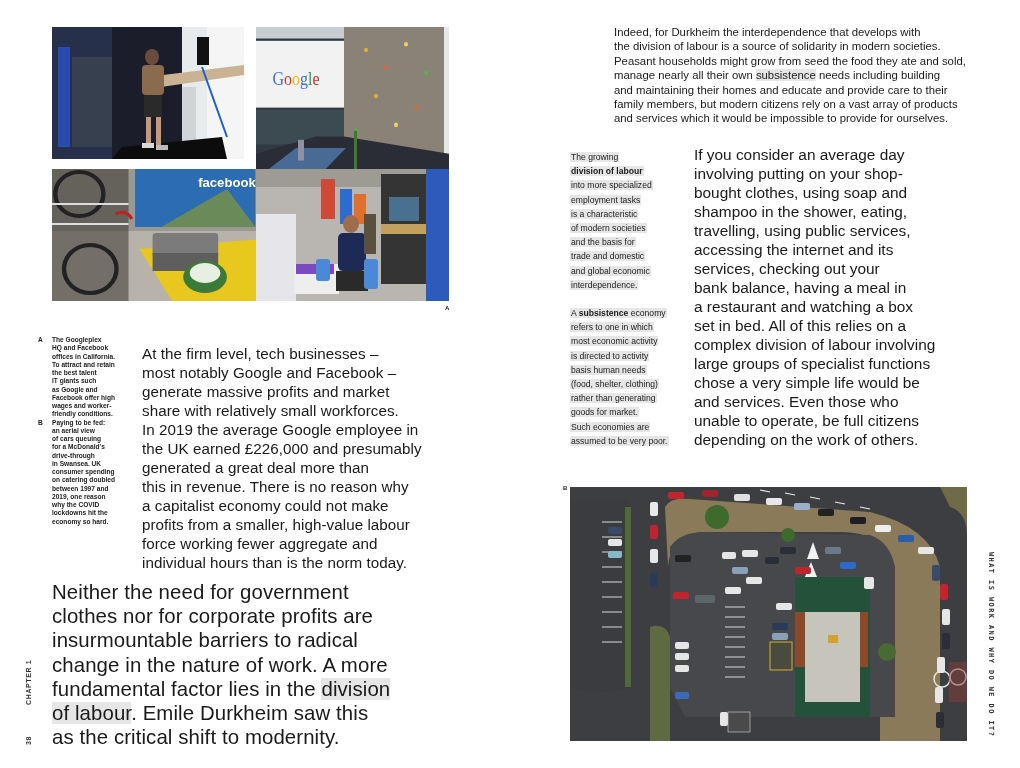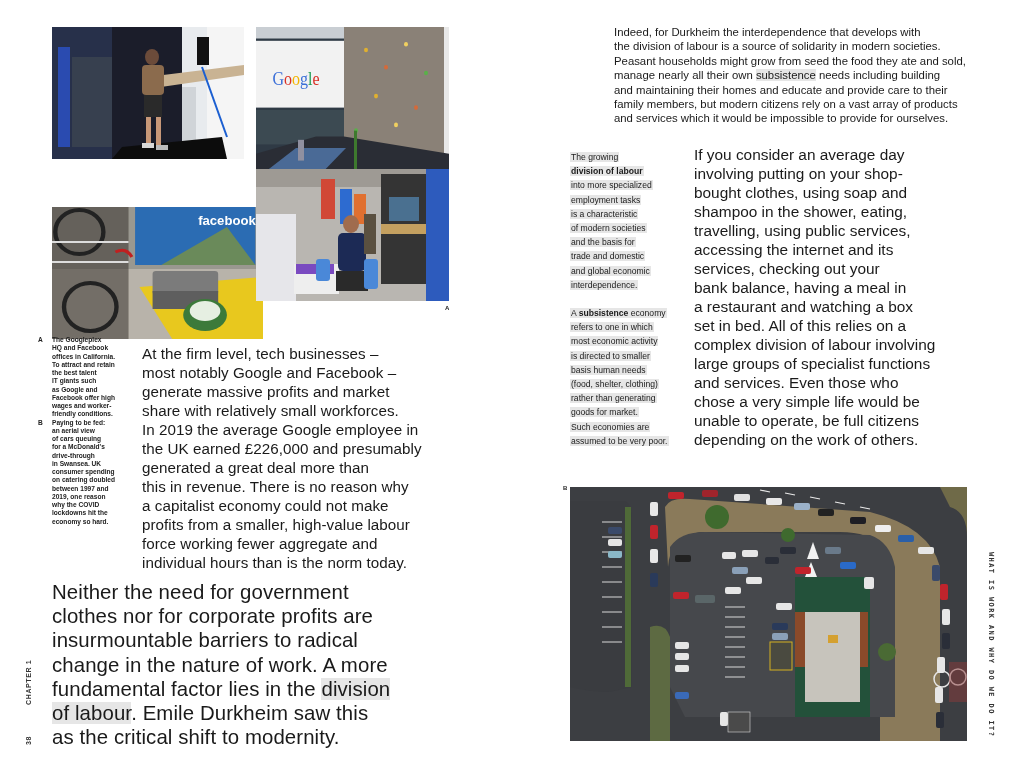--- a/index.html
+++ b/index.html
@@ -70,21 +70,21 @@
     <circle cx="140" cy="85" r="2" fill="#f0d060"></circle>
       <circle cx="100" cy="90" r="2" fill="#5ab04a"></circle>
     <rect x="188" y="0" width="5" height="132" fill="#e8e8e8"></rect>
     <polygon points="0,132 0,110 60,95 88,95 193,110 193,132" fill="#2a2d35"></polygon>
     <polygon points="0,132 40,105 90,105 60,132" fill="#4a6a96"></polygon>
     <rect x="98" y="90" width="3" height="40" fill="#3e7a2e"></rect>
     <rect x="42" y="98" width="6" height="18" fill="#9090a0"></rect>
   </svg>
 </div>
 
-<div class="photo" style="left:52px;top:169px;width:211px;height:132px;margin-top:38px;">
+<div class="photo" style="left:52px;top:169px;width:211px;height:132px;">
   <svg viewBox="0 0 193 132" preserveAspectRatio="none">
     <rect width="193" height="132" fill="#b8b3aa"></rect>
     <rect x="0" y="0" width="193" height="62" fill="#9a9890"></rect>
     <rect x="76" y="0" width="110" height="58" fill="#2b6cb3"></rect>
     <polygon points="100,58 160,20 186,58" fill="#6a8a5a"></polygon>
     <text x="160" y="18" font-family="Liberation Sans, sans-serif" font-size="12" font-weight="bold" fill="#ffffff" text-anchor="middle">facebook</text>
     <polygon points="80,80 193,70 193,132 110,132" fill="#e8c81e"></polygon>
     <rect x="92" y="64" width="60" height="24" rx="3" fill="#7b7b7b"></rect>
     <rect x="92" y="84" width="60" height="18" fill="#5e5e5e"></rect>
     <ellipse cx="140" cy="108" rx="20" ry="16" fill="#3c7a3a"></ellipse>
@@ -211,21 +211,21 @@
     <div><span class="line">and the basis for</span></div>
     <div><span class="line">trade and domestic</span></div>
     <div><span class="line">and global economic</span></div>
     <div><span class="line">interdependence.</span></div>
   </div>
   <div class="gap"></div>
   <div>
     <div><span class="line"><i style="font-style:normal">A </i><b>subsistence</b><i style="font-style:normal"> economy</i></span></div>
     <div><span class="line">refers to one in which</span></div>
     <div><span class="line">most economic activity</span></div>
-    <div><span class="line">is directed to smaller</span></div>
+    <div><span class="line">is directed to activity</span></div>
     <div><span class="line">basis human needs</span></div>
     <div><span class="line">(food, shelter, clothing)</span></div>
     <div><span class="line">rather than generating</span></div>
     <div><span class="line">goods for market.</span></div>
     <div><span class="line">Such economies are</span></div>
     <div><span class="line">assumed to be very poor.</span></div>
   </div>
 </div>
 
 <div class="body-right line-block">
@@ -234,22 +234,22 @@
   <span>bought clothes, using soap and</span>
   <span>shampoo in the shower, eating,</span>
   <span>travelling, using public services,</span>
   <span>accessing the internet and its</span>
   <span>services, checking out your</span>
   <span>bank balance, having a meal in</span>
   <span>a restaurant and watching a box</span>
   <span>set in bed. All of this relies on a</span>
   <span>complex division of labour involving</span>
   <span>large groups of specialist functions</span>
+  <span>chose a very simple life would be</span>
   <span>and services. Even those who</span>
-  <span>chose a very simple life would be</span>
   <span>unable to operate, be full citizens</span>
   <span>depending on the work of others.</span>
 </div>
 
 <div class="abs" style="left:563px;top:485px;font-size:6px;font-weight:bold;">B</div>
 
 <div class="photo" style="left:570px;top:487px;width:397px;height:254px;">
   <svg viewBox="0 0 397 254" preserveAspectRatio="none">
     <rect width="397" height="254" fill="#3c3e42"></rect>
 

